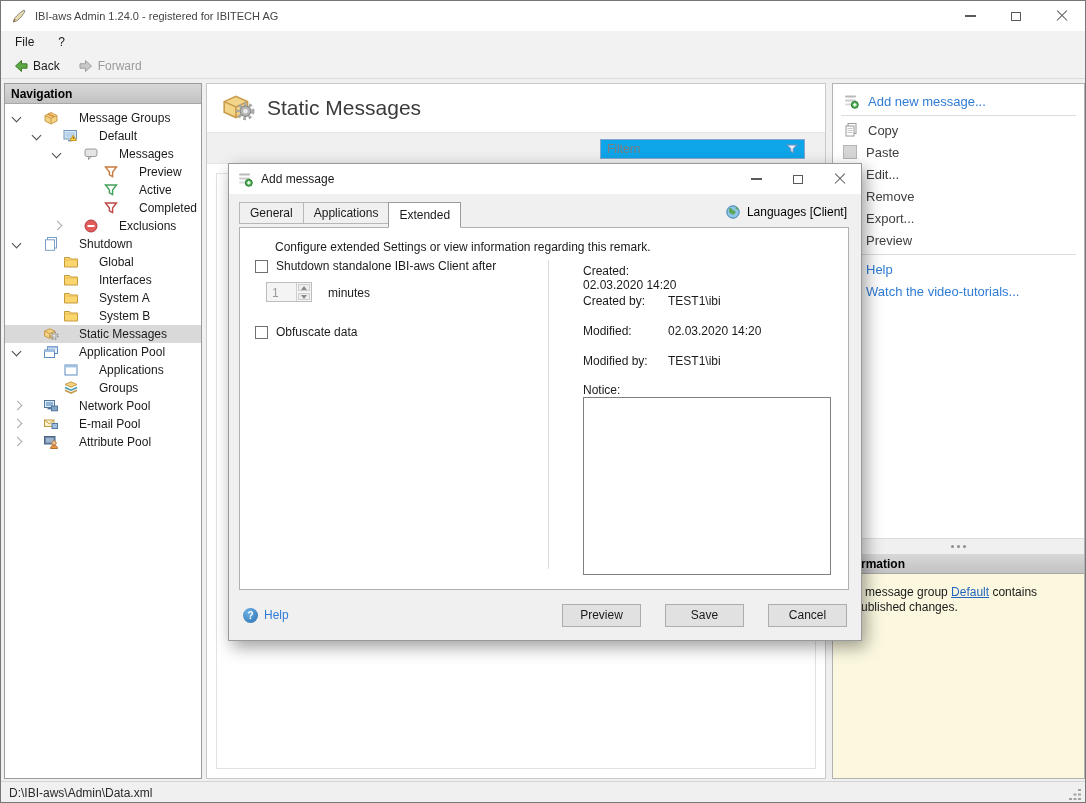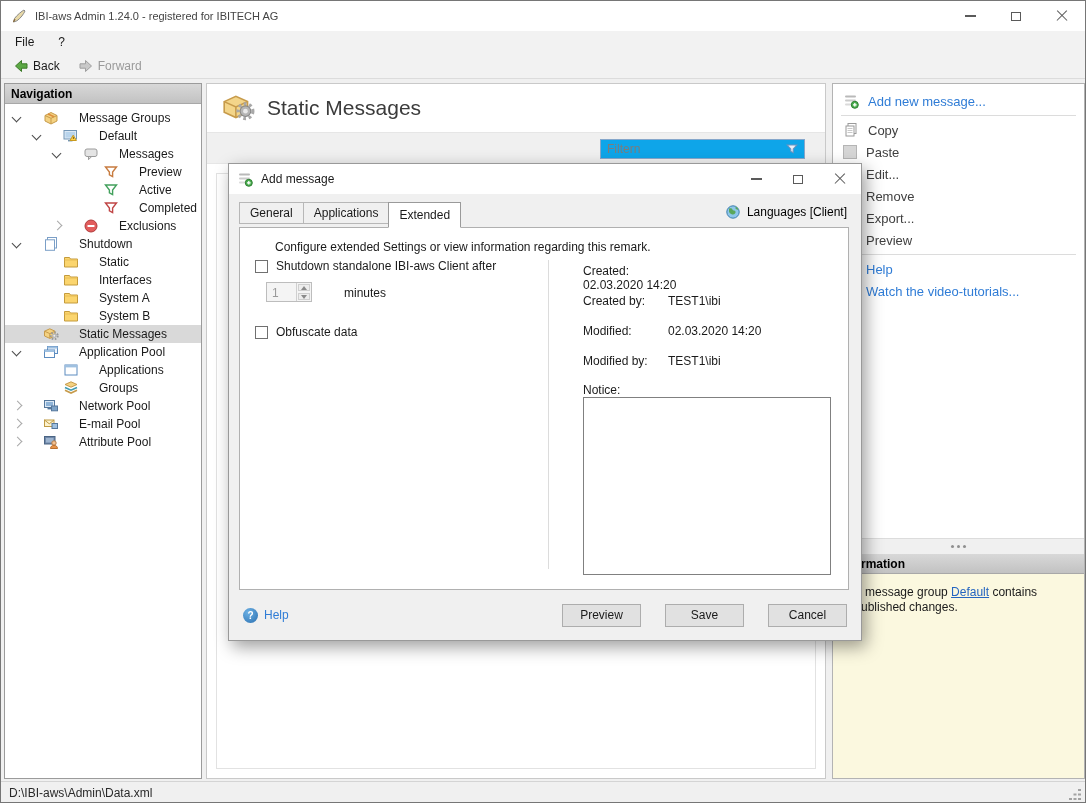--- a/index.html
+++ b/index.html
@@ -91,21 +91,21 @@
   .dlg-content{position:absolute;left:10px;right:12px;top:63px;bottom:50px;background:#fff;border:1px solid #b0b0b0;}
   .desc{position:absolute;left:15px;top:12px;color:#1a1a1a;margin-left:20px;}
   .chk-row{position:absolute;display:flex;align-items:center;gap:8px;}
   .chk{appearance:none;width:13px;height:13px;border:1px solid #707070;background:#fff;margin:0;flex:none;}
   .spinner{position:absolute;left:26px;top:54px;width:46px;height:20px;border:1px solid #bdbdbd;background:#f4f4f4;display:flex;}
   .spin-val{flex:1;color:#9a9a9a;padding:3px 0 0 5px;}
   .spin-btns{width:15px;display:flex;flex-direction:column;border-left:1px solid #cfcfcf;}
   .spin-b{flex:1;background:#ededed;border:1px solid #cfcfcf;margin:1px;display:flex;align-items:center;justify-content:center;padding:0;}
   .tri-up{width:0;height:0;border-left:3.5px solid transparent;border-right:3.5px solid transparent;border-bottom:4px solid #8a8a8a;}
   .tri-dn{width:0;height:0;border-left:3.5px solid transparent;border-right:3.5px solid transparent;border-top:4px solid #8a8a8a;}
-  .minutes-label{position:absolute;left:88px;top:58px;margin-left:16px;}
+  .minutes-label{position:absolute;left:88px;top:58px;}
   .v-divider{position:absolute;left:308px;top:32px;bottom:20px;width:1px;background:#dcdcdc;}
   .f-row{position:absolute;left:343px;display:flex;}
   .f-label{width:85px;color:#1a1a1a;}
   .f-value{color:#1a1a1a;}
   .notice-label{position:absolute;left:343px;top:155px;}
   .notice-area{position:absolute;left:343px;right:17px;top:169px;bottom:14px;border:1px solid #808080;background:#fff;resize:none;outline:none;font-family:"Liberation Sans",sans-serif;font-size:12px;}
   .dlg-footer{position:absolute;left:0;right:0;bottom:0;height:50px;display:flex;align-items:center;padding:0 14px;}
   .help-link{display:flex;align-items:center;gap:6px;color:#2f7cd6;}
   .help-badge{width:15px;height:15px;border-radius:50%;background:radial-gradient(circle at 35% 30%,#6db1e4,#2a6fb0);color:#fff;font-size:10px;font-weight:bold;display:flex;align-items:center;justify-content:center;flex:none;}
   .dlg-buttons{margin-left:auto;display:flex;gap:24px;}
@@ -249,21 +249,21 @@
       </div>
 
       <div class="trow" style="--lv:1">
         <span class="chev chev-none"></span>
         <span class="ticon">
             <svg viewBox="0 0 16 16">
               <path d="M1.5 3.5h5l1 1.5h7v8h-13z" fill="#fbd56e" stroke="#c49b3c"></path>
               <path d="M1.5 6h13" stroke="#e8bd55"></path>
             </svg>
           </span>
-        <span class="tlabel">Static</span>
+        <span class="tlabel">Global</span>
       </div>
 
       <div class="trow" style="--lv:1">
         <span class="chev chev-none"></span>
         <span class="ticon">
             <svg viewBox="0 0 16 16">
               <path d="M1.5 3.5h5l1 1.5h7v8h-13z" fill="#fbd56e" stroke="#c49b3c"></path>
               <path d="M1.5 6h13" stroke="#e8bd55"></path>
             </svg>
           </span>

